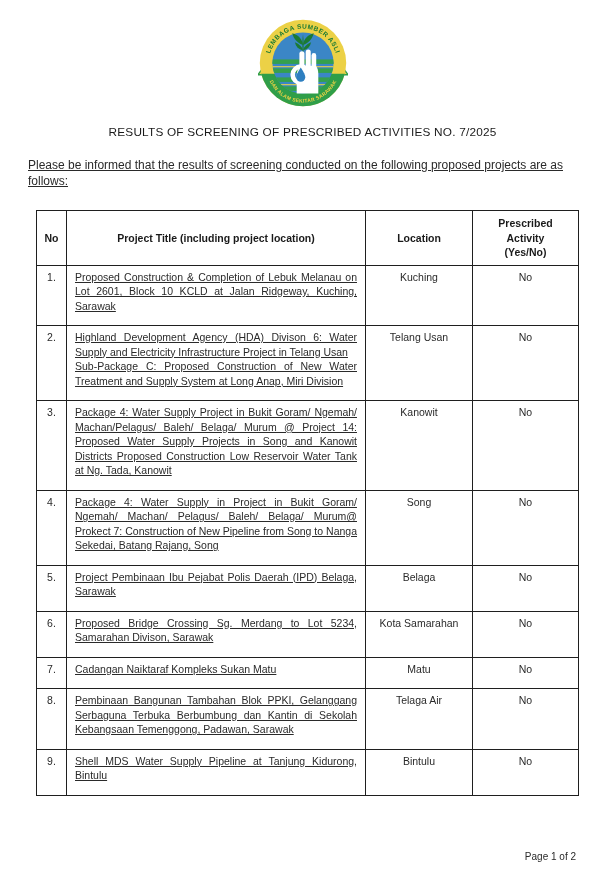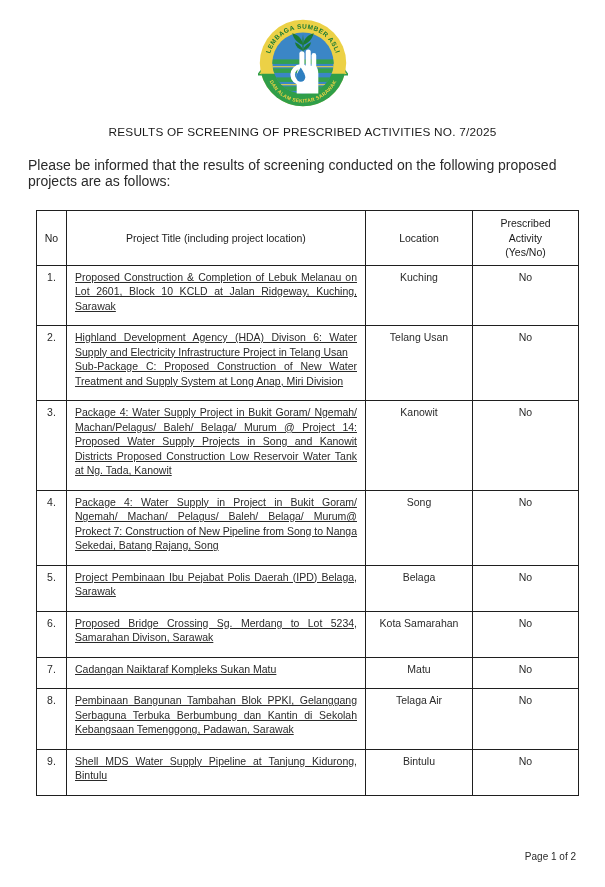--- a/index.html
+++ b/index.html
@@ -19,42 +19,43 @@
   .doc-title{
     margin:17px 28px 0 28px;
     text-align:center;
     font-size:11.8px;
     font-weight:normal;
     letter-spacing:.2px;
     color:#1a1a1a;
   }
   .intro{
     margin:18px 28px 4px 28px;
-    font-size:14px;
+    font-size:12px;
     line-height:16px;
     color:#2a2a2a;
+    text-decoration:underline;
   }
   table.screening{
     border-collapse:collapse;
     margin:21px 0 0 36px;
     width:542px;
     table-layout:fixed;
     font-size:10.5px;
     line-height:14.5px;
     color:#2a2a2a;
   }
   table.screening col.c-no{width:30px;}
   table.screening col.c-title{width:299px;}
   table.screening col.c-loc{width:107px;}
   table.screening col.c-pa{width:106px;}
   table.screening th, table.screening td{
     border:1px solid #1f1f1f;
   }
   table.screening th{
-    font-weight:normal;
+    font-weight:bold;
     text-align:center;
     vertical-align:middle;
     padding:5px 4px;
     height:34px;
     color:#1a1a1a;
     margin-left:16px;
   }
   .pa-head{display:inline-block;max-width:62px;}
   table.screening td{
     vertical-align:top;

